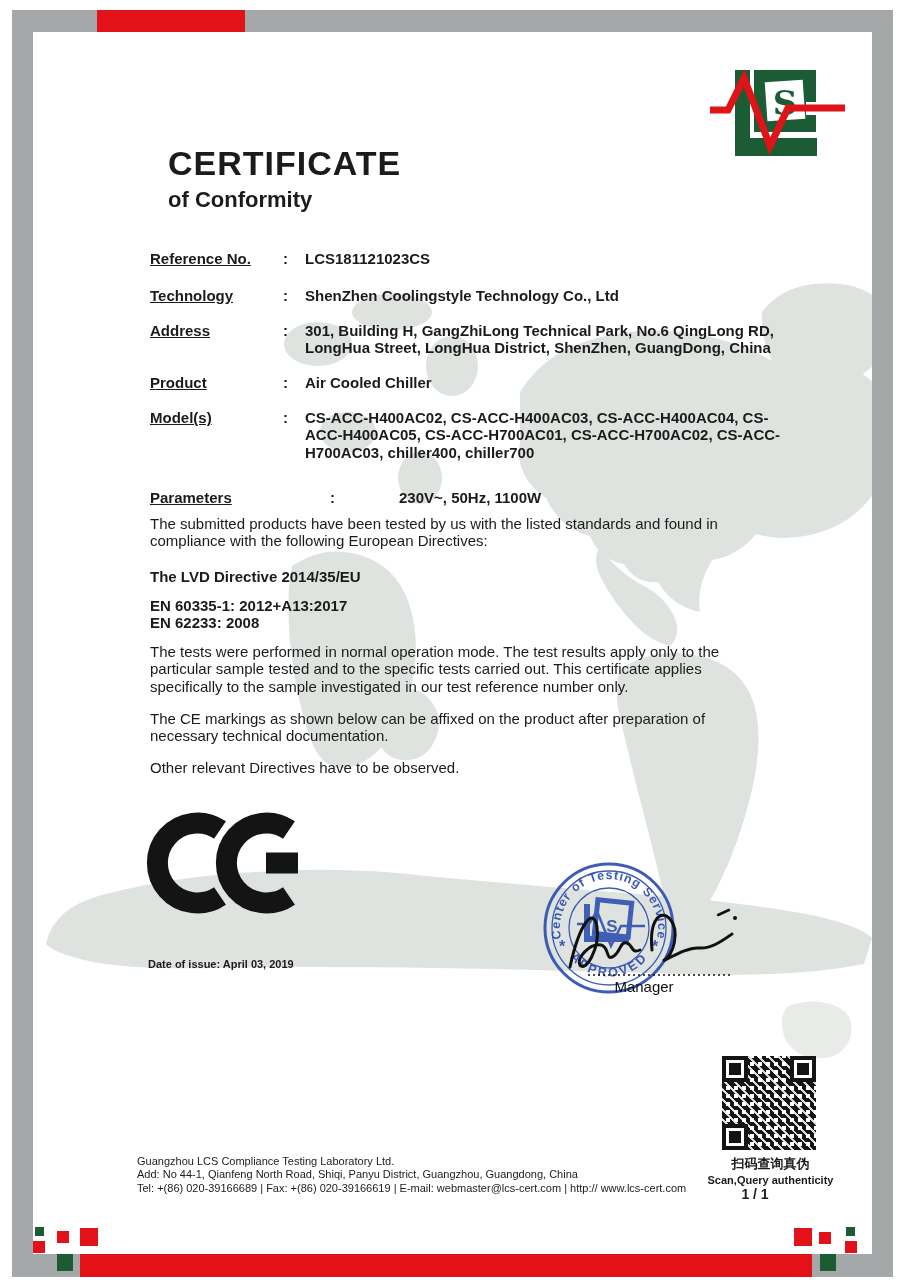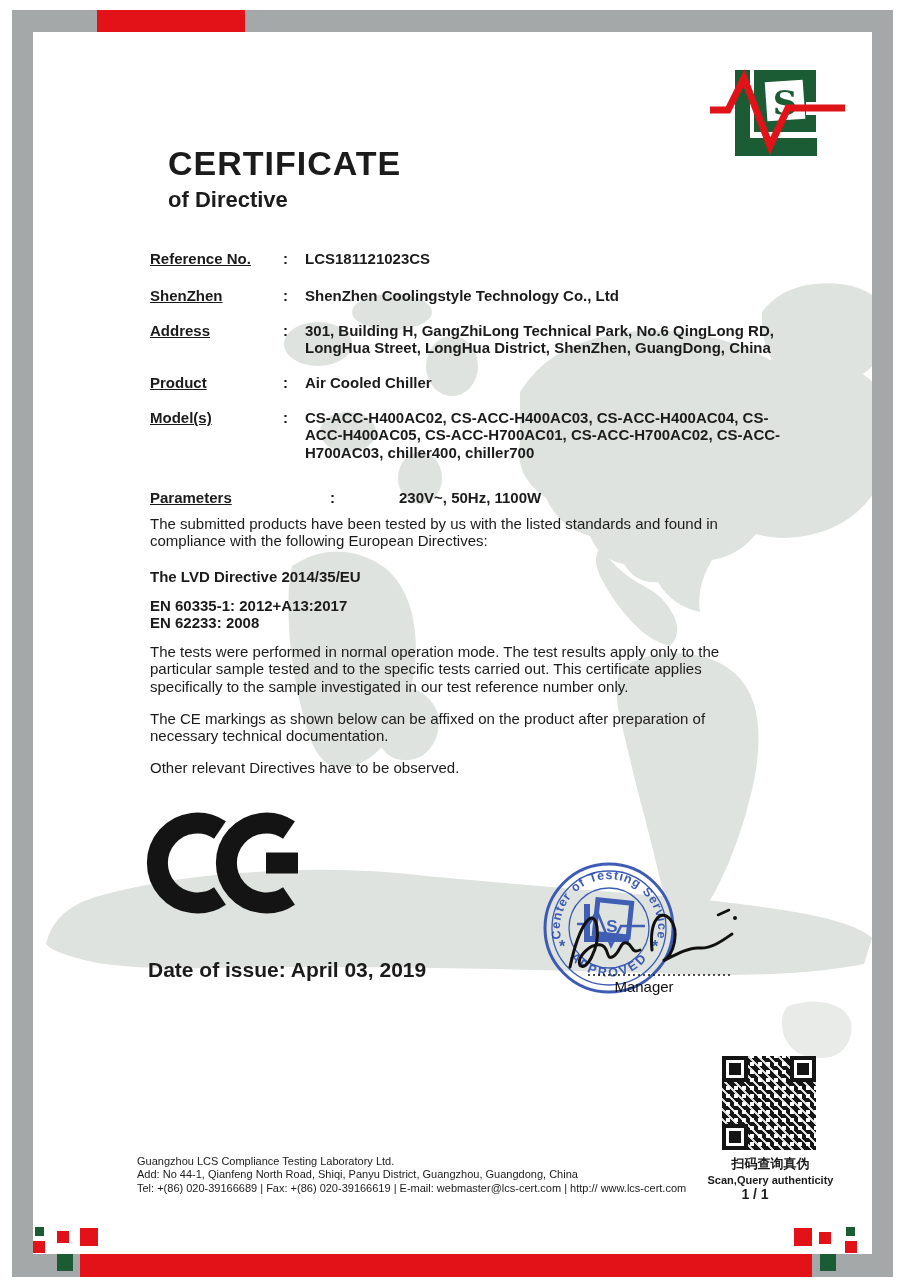--- a/index.html
+++ b/index.html
@@ -18,21 +18,21 @@
   .title2{position:absolute;left:168px;top:187px;font-size:22px;font-weight:bold;z-index:2;}
   
   .frow{position:absolute;left:150px;width:640px;display:flex;z-index:2;font-size:15px;font-weight:bold;line-height:1.16;}
   .frow .lab{width:133px;flex:none;text-decoration:underline;}
   .frow .col{width:22px;flex:none;text-align:left;}
   .frow .val{flex:1;white-space:pre-line;}
   
   .para{position:absolute;left:150px;width:610px;font-size:15px;line-height:1.16;white-space:pre-line;z-index:2;}
   .b{font-weight:bold;}
   
-  .date{position:absolute;left:148px;top:958px;font-size:21px;font-weight:bold;z-index:2;}
+  .date{position:absolute;left:148px;top:958px;font-size:11px;font-weight:bold;z-index:2;}
   
   .footer-left{position:absolute;left:137px;top:1155px;font-size:11px;line-height:1.22;z-index:2;}
   .footer-right{position:absolute;left:693px;top:1155px;width:155px;text-align:center;z-index:2;}
   .scan-cn{font-size:13px;font-weight:bold;}
   .scan-en{font-size:11px;font-weight:bold;margin-top:1px;}
   .page-no{position:absolute;left:722px;top:1186px;width:66px;text-align:center;font-size:14px;font-weight:bold;z-index:2;}
   
   .qr{
     position:absolute;left:722px;top:1056px;width:94px;height:94px;z-index:2;
     background:
@@ -103,29 +103,29 @@
     <rect x="25" y="2" width="15" height="86" fill="#1c5c34"></rect>
     <rect x="25" y="70" width="82" height="18" fill="#1c5c34"></rect>
     <rect x="44" y="2" width="62" height="62" fill="#1c5c34"></rect>
     <rect x="56" y="13" width="38" height="39" fill="#ffffff" transform="rotate(-4 75 32)"></rect>
     <rect x="96" y="34" width="12" height="13" fill="#ffffff"></rect>
     <text x="75" y="47" text-anchor="middle" font-family="'DejaVu Serif',serif" font-weight="bold" font-size="34" fill="#1c5c34">S</text>
     <polyline points="0,42 18,42 34,10 60,78 78,40 135,40" fill="none" stroke="#e01318" stroke-width="7"></polyline>
   </svg>
 
   <div class="title1">CERTIFICATE</div>
-  <div class="title2">of Directive</div>
+  <div class="title2">of Conformity</div>
 
   <div class="frow" style="top:250px;">
     <span class="lab">Reference No.</span>
     <span class="col">:</span>
     <span class="val">LCS181121023CS</span>
   </div>
   <div class="frow" style="top:287px;">
-    <span class="lab">ShenZhen</span>
+    <span class="lab">Technology</span>
     <span class="col">:</span>
     <span class="val">ShenZhen Coolingstyle Technology Co., Ltd</span>
   </div>
   <div class="frow" style="top:322px;">
     <span class="lab">Address</span>
     <span class="col">:</span>
     <span class="val">301, Building H, GangZhiLong Technical Park, No.6 QingLong RD,
 LongHua Street, LongHua District, ShenZhen, GuangDong, China</span>
   </div>
   <div class="frow" style="top:374px;">

